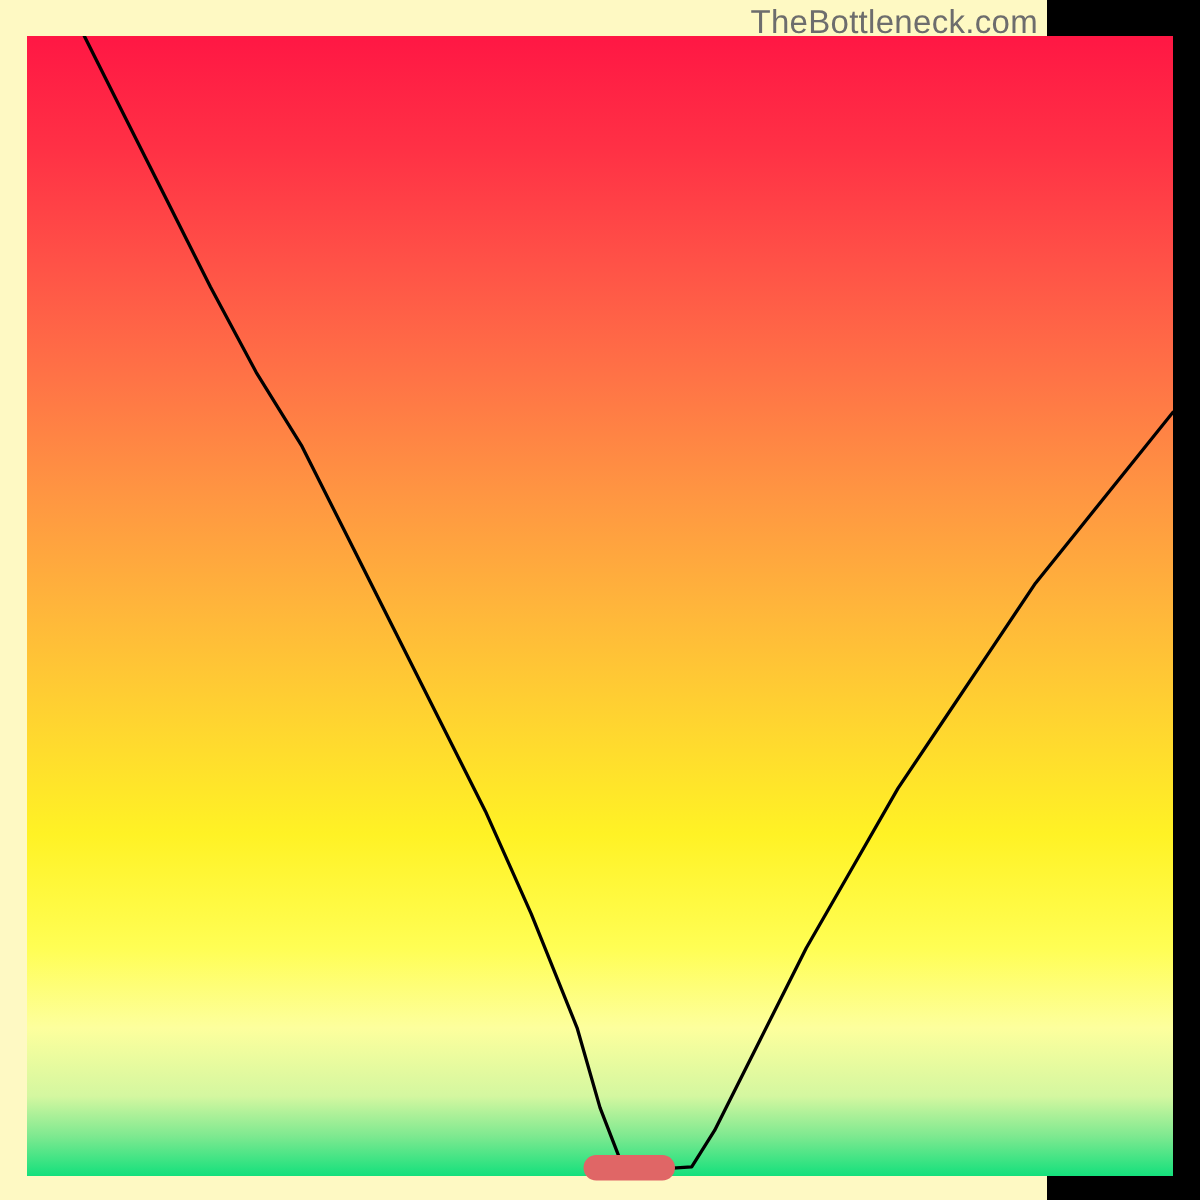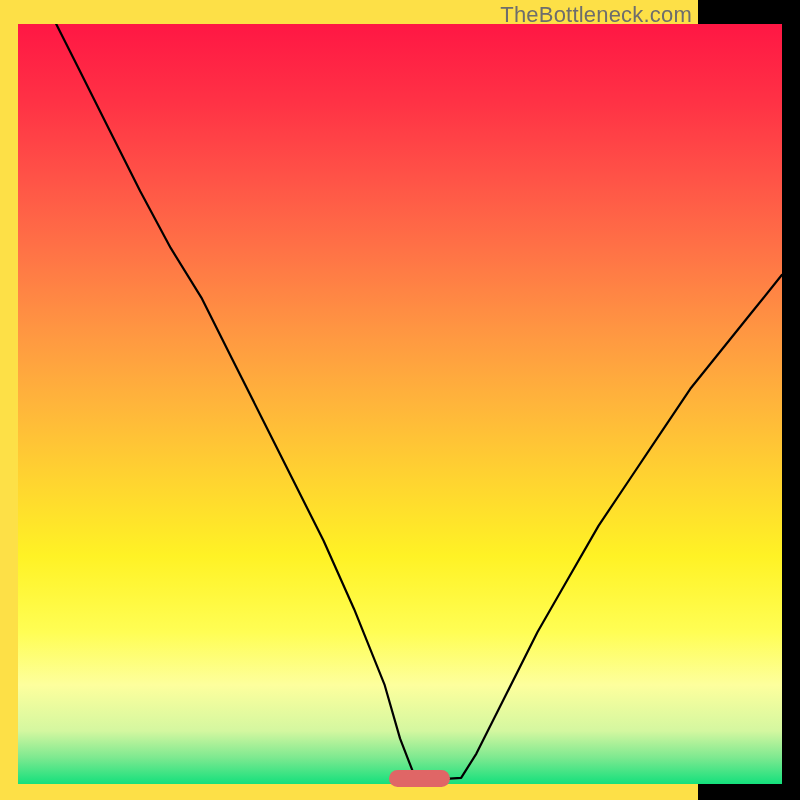--- a/index.html
+++ b/index.html
@@ -8,21 +8,21 @@
     width: 800px;
     height: 800px;
     background: #000000;
     overflow: hidden;
     font-family: Arial, Helvetica, sans-serif;
   }
   .frame {
     position: relative;
     width: 698px;
     height: 800px;
-    background: #fde047;
+    background: #fef9c3;
   }
   .watermark {
     position: absolute;
     top: 2px;
     right: 6px;
     color: #6d6d6d;
     font-size: 22px;
     font-weight: 500;
     letter-spacing: 0.2px;
     z-index: 3;

